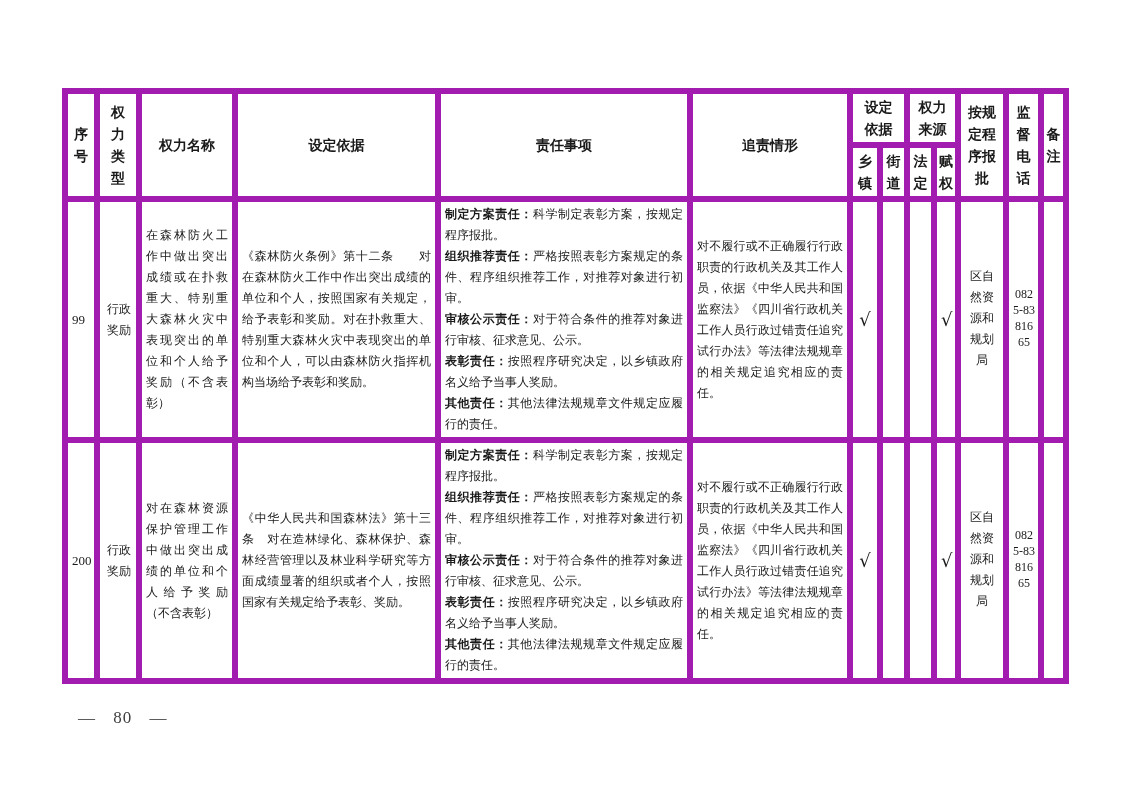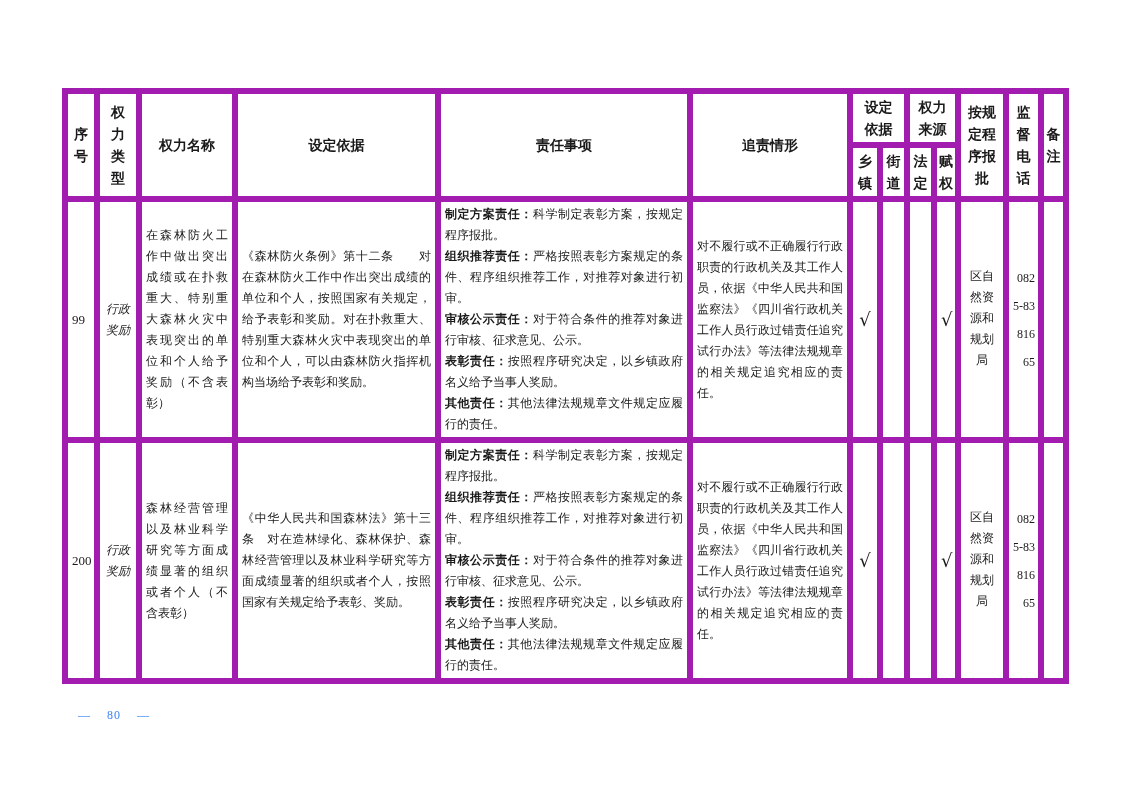--- a/index.html
+++ b/index.html
@@ -38,46 +38,46 @@
   .vt { display:inline-block; text-align:center; word-break:break-all; }
   .w1 { width: 16px; }
   .w2 { width: 30px; }
   .body-cell {
     font-size: 12px;
     line-height: 21px;
     vertical-align: middle;
   }
   .cell-seq { text-align:left; font-size:13px; }
   .cell-type { text-align:center; }
-  .cell-type .vt { width: 26px; text-align:center;font-style:italic; }
+  .cell-type .vt { width: 26px; text-align:right; }
   .cell-name { text-align: justify; padding: 4px 6px; }
   .cell-basis { text-align: justify; padding: 4px 7px; }
   .cell-duties { vertical-align: top; padding: 3px 6px; text-align: justify; }
   .cell-duties .duty { margin:0; }
   .duty-label {
     font-family: "Liberation Sans", sans-serif;
     font-weight: 700;
     font-style: normal;
   }
   .cell-account { text-align: justify; padding: 4px 7px; }
   .cell-check { text-align:center; font-size:18px; font-family:"DejaVu Sans", sans-serif; }
   .cell-dept { text-align:center; }
   .cell-dept .vt { width: 26px; font-family: Liberation Mono, monospace; }
   .cell-phone { text-align:center; }
-  .cell-phone .vt { width: 22px; text-align:right; line-height: 28px; }
+  .cell-phone .vt { width: 22px; text-align:center; line-height: 16px; }
   .cell-remark { text-align:center; }
   .page-footer {
     position: absolute;
     left: 78px;
     top: 708px;
-    font-size: 12px;
+    font-size: 17px;
     letter-spacing: 1px;
     word-spacing: 12px;
     font-family: "Liberation Serif", serif;
-    color: #3b82f6;
+    color: #404040;
   }
 </style>
 </head>
 <body>
 
 <div class="page">
 
   <table class="power-table">
     <colgroup>
       <col style="width:32px">
@@ -133,21 +133,21 @@
         <td class="body-cell cell-check"></td>
         <td class="body-cell cell-check"></td>
         <td class="body-cell cell-check">√</td>
         <td class="body-cell cell-dept"><span class="vt">区自然资源和规划局</span></td>
         <td class="body-cell cell-phone"><span class="vt">0825-8381665</span></td>
         <td class="body-cell cell-remark"></td>
       </tr>
       <tr style="height:207px">
         <td class="body-cell cell-seq">200</td>
         <td class="body-cell cell-type"><span class="vt">行政奖励</span></td>
-        <td class="body-cell cell-name">森林经营管理以及林业科学研究等方面成绩显著的组织或者个人（不含表彰）</td>
+        <td class="body-cell cell-name">对在森林资源保护管理工作中做出突出成绩的单位和个人给予奖励（不含表彰）</td>
         <td class="body-cell cell-basis">《中华人民共和国森林法》第十三条　对在造林绿化、森林保护、森林经营管理以及林业科学研究等方面成绩显著的组织或者个人，按照国家有关规定给予表彰、奖励。</td>
         <td class="body-cell cell-duties">
           <div class="duty"><b class="duty-label">制定方案责任：</b><span>科学制定表彰方案，按规定程序报批。</span></div>
           <div class="duty"><b class="duty-label">组织推荐责任：</b><span>严格按照表彰方案规定的条件、程序组织推荐工作，对推荐对象进行初审。</span></div>
           <div class="duty"><b class="duty-label">审核公示责任：</b><span>对于符合条件的推荐对象进行审核、征求意见、公示。</span></div>
           <div class="duty"><b class="duty-label">表彰责任：</b><span>按照程序研究决定，以乡镇政府名义给予当事人奖励。</span></div>
           <div class="duty"><b class="duty-label">其他责任：</b><span>其他法律法规规章文件规定应履行的责任。</span></div>
         </td>
         <td class="body-cell cell-account">对不履行或不正确履行行政职责的行政机关及其工作人员，依据《中华人民共和国监察法》《四川省行政机关工作人员行政过错责任追究试行办法》等法律法规规章的相关规定追究相应的责任。</td>
         <td class="body-cell cell-check">√</td>

